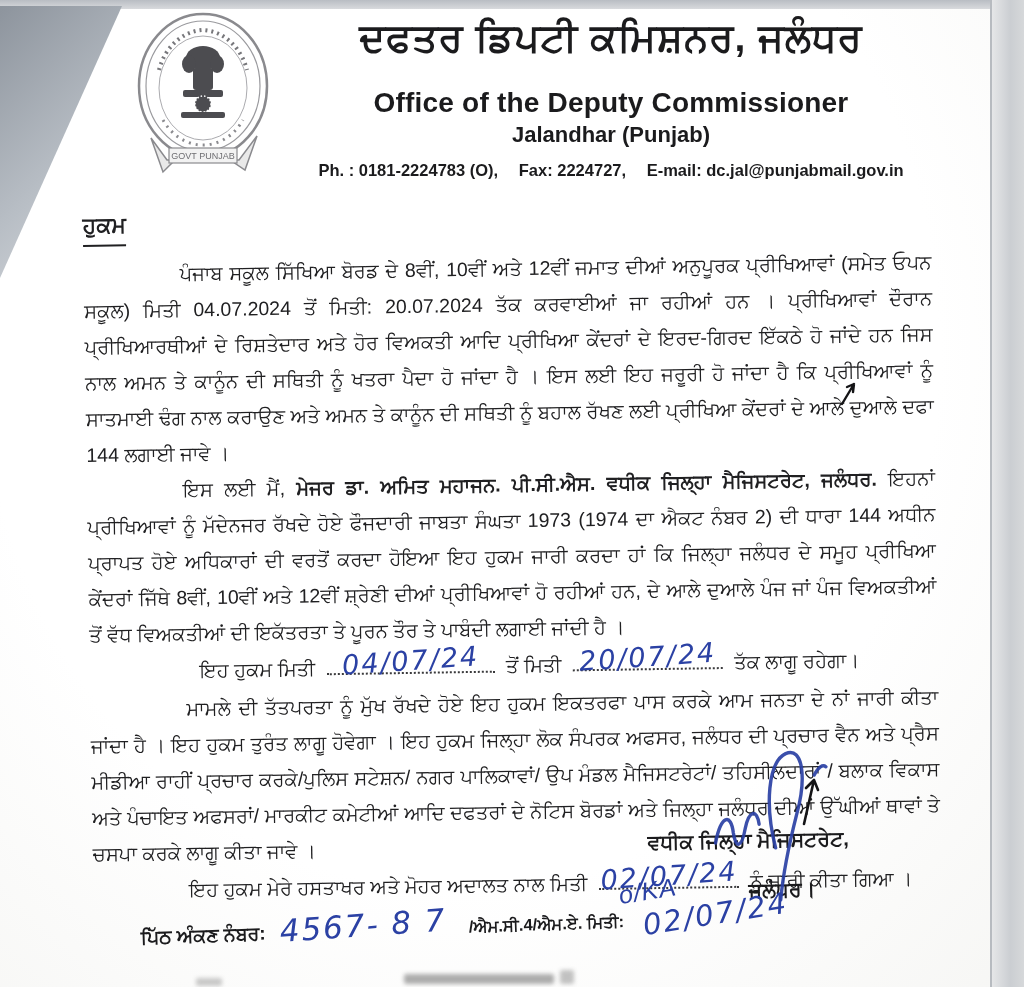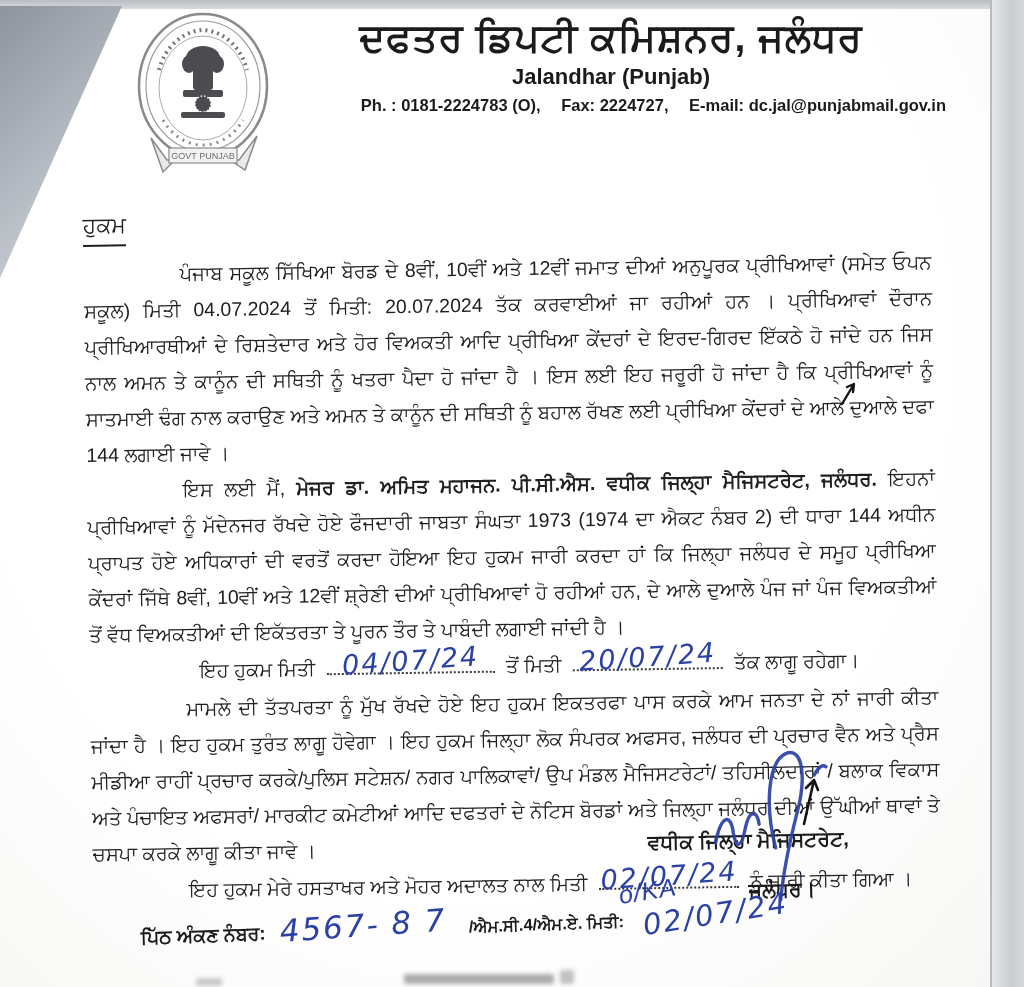--- a/index.html
+++ b/index.html
@@ -18,29 +18,29 @@
   .edge-right { position:absolute; right:0; top:0; width:34px; height:100%; z-index:6;
                 background:linear-gradient(to right,#e8e9ea,#cbced2 60%,#d6d8da); }
   .edge-right::before { content:""; position:absolute; left:0; top:0; width:2px; height:100%;
                 background:#b7bbc0; }
 
   
   .hdr { position:absolute; left:268px; right:70px; top:16px; text-align:center; color:#1b1b1d; }
   .hdr-title-pa { font-size:39px; font-weight:700; letter-spacing:1px; }
   .hdr-title-en { margin-top:26px; font-size:28px; font-weight:700; letter-spacing:.2px; }
   .hdr-sub { font-size:22px; font-weight:700; margin-top:3px;text-align:center; }
-  .hdr-contact { margin-top:6px; font-size:16.5px; font-weight:700;text-align:right; }
+  .hdr-contact { margin-top:13px; font-size:16.5px; font-weight:700; }
   .hdr-contact span { margin:0 8px; white-space:nowrap; }
   .emblem { position:absolute; left:133px; top:10px; width:142px; height:172px; }
 
   
   .doc-body { position:absolute; left:88px; right:88px; top:208px; color:#202022;
               font-size:19.5px; line-height:36px; text-align:justify;
               transform:rotate(-0.9deg); transform-origin:0 50%; }
-  .order-heading { display:inline-block; font-size:22px; font-weight:400;
+  .order-heading { display:inline-block; font-size:22px; font-weight:700;
                    border-bottom:2.5px solid #202022; padding-bottom:1px; margin-bottom:10px; }
   .para { text-indent:96px; }
   .bold { font-weight:700; }
   .dateline { margin:1px 0 2px 110px; text-align:left; }
   .dotline { position:relative; display:inline-block; border-bottom:2.2px dotted #3a3a3c;
              height:14px; vertical-align:baseline; margin:0 6px; }
   .hand { color:#2b41a4; font-style:italic; font-weight:500; letter-spacing:2px;
           font-family:"DejaVu Sans",sans-serif; white-space:nowrap; }
   .dotline .hand { position:absolute; left:50%; bottom:-7px; transform:translateX(-50%) rotate(-3deg);
                    font-size:27px; }
@@ -95,20 +95,21 @@
     <path d="M26,60 A48,56 0 0 1 70,20 A48,56 0 0 1 114,60" fill="none" stroke="#77777b" stroke-width="4" stroke-dasharray="2 4"></path>
     <path d="M30,110 A48,56 0 0 0 110,110" fill="none" stroke="#8b8b8f" stroke-width="3" stroke-dasharray="2 5"></path>
 
     <path d="M18,128 L34,150 L106,150 L124,126 L112,160 L100,152 L40,152 L30,162 Z" fill="#e9e9e9" stroke="#8a8a8e" stroke-width="1.5"></path>
     <rect x="36" y="138" width="68" height="15" fill="#f2f2f2" stroke="#8a8a8e" stroke-width="1.2"></rect>
     <text x="70" y="149" text-anchor="middle" font-size="9" fill="#6e6e72" font-family="Liberation Sans, sans-serif">GOVT PUNJAB</text>
   </svg>
 
   <div class="hdr">
     <div class="hdr-title-pa">ਦਫਤਰ ਡਿਪਟੀ ਕਮਿਸ਼ਨਰ, ਜਲੰਧਰ</div>
+    <div class="hdr-title-en">Office of the Deputy Commissioner</div>
     <div class="hdr-sub">Jalandhar (Punjab)</div>
     <div class="hdr-contact">
       <span>Ph. : 0181-2224783 (O),</span>
       <span>Fax: 2224727,</span>
       <span>E-mail: dc.jal@punjabmail.gov.in</span>
     </div>
   </div>
 
   <div class="doc-body">
     <div class="order-heading">ਹੁਕਮ</div>

